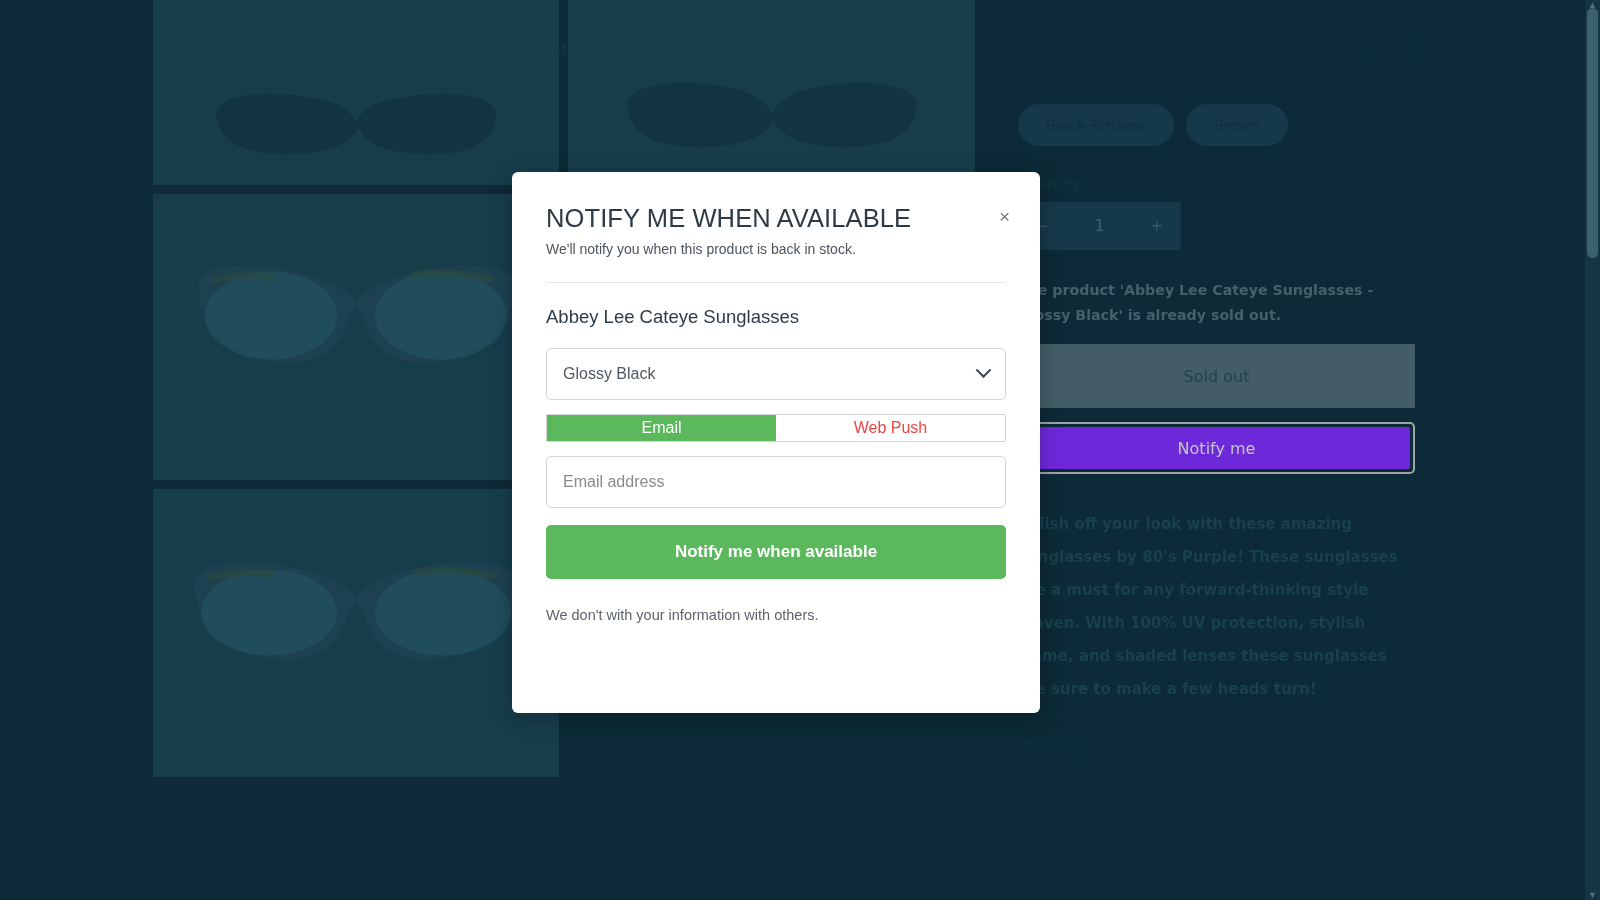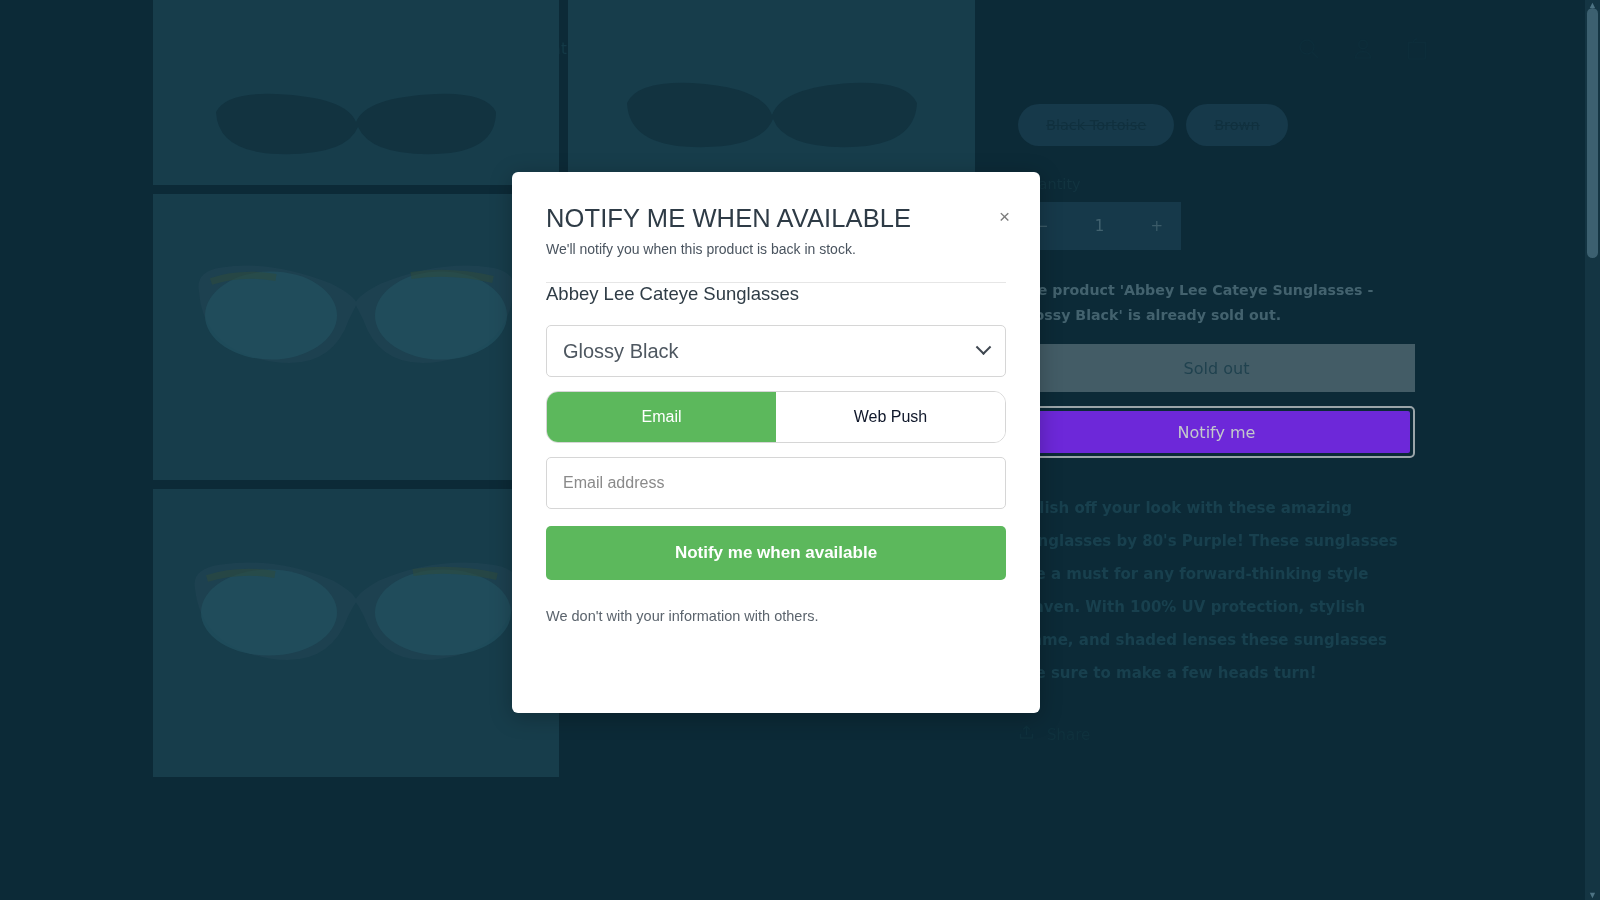--- a/index.html
+++ b/index.html
@@ -101,21 +101,21 @@
     font-family: "DejaVu Sans", sans-serif;
   }
   .qty-stepper .num { color: #41626f; }
   .soldout-msg {
     margin-top: 28px; width: 400px;
     font-size: 14.2px; line-height: 25px; color: #43626e;
     font-weight: bold;
     font-family: "DejaVu Sans", sans-serif;
   }
   .btn-soldout {
-    margin-top: 16px; width: 397px; height: 48px;
+    margin-top: 16px; width: 397px; height: 64px;
     background: #435c66; color: #20424f;
     display: flex; align-items: center; justify-content: center;
     font-size: 16px; font-family: "DejaVu Sans", sans-serif;
   }
   .btn-notify-wrap {
     margin-top: 14px; width: 397px; height: 52px;
     border: 2px solid #9aa5a9; border-radius: 5px;
     padding: 3px; background: transparent;
   }
   .btn-notify {
@@ -153,52 +153,52 @@
     font-size: 25.5px; font-weight: 400; color: #2e3b46;
     letter-spacing: .1px;
   }
   #modal-sub {
     margin-top: 8px; font-size: 14px; color: #4a545f;
   }
   #modal-divider {
     margin-top: 25px; height: 1px; background: #e6e6e6;
   }
   #product-name {
-    font-size: 18.5px; color: #2f3c46;
+    margin-top: 23px; font-size: 18.5px; color: #2f3c46;
   }
   #variant-select {
     margin-top: 20px;
     width: 460px; height: 52px;
     border: 1px solid #d6d6d6; border-radius: 5px;
     background: #fff;
     padding: 0 16px;
-    font-size: 20px; color: #4e5760;
+    font-size: 16px; color: #4e5760;
     font-family: "Liberation Sans", sans-serif;
     appearance: none; -webkit-appearance: none;
     display: flex; align-items: center; justify-content: space-between;
     cursor: pointer;
   }
   #variant-select .chev {
     width: 11px; height: 11px;
     border-right: 2px solid #3f4750; border-bottom: 2px solid #3f4750;
     transform: rotate(45deg) translate(-3px,-3px);
   }
   #channel-toggle {
-    margin-top: 14px; width: 460px; height: 52px;
+    margin-top: 14px; width: 460px; height: 28px;
     display: flex;
-    border: 1px solid #d6d6d6; border-radius: 12px; overflow: hidden;
+    border: 1px solid #d6d6d6; border-radius: 1px; overflow: hidden;
   }
   .ch-btn {
     flex: 1; display: flex; align-items: center; justify-content: center;
     font-size: 16px; cursor: pointer;
     font-family: "Liberation Sans", sans-serif;
     border: none;
   }
   .ch-btn.active { background: #5cb85c; color: #fff; }
-  .ch-btn.inactive { background: #fff; color: #0f172a; }
+  .ch-btn.inactive { background: #fff; color: #ef4444; }
   #email-input {
     margin-top: 14px; width: 460px; height: 52px;
     border: 1px solid #d6d6d6; border-radius: 5px;
     padding: 4px 16px; font-size: 16px; color: #333;
     font-family: "Liberation Sans", sans-serif;
     background: #fff;
   }
   #email-input::placeholder { color: #8a8a8a; }
   #submit-btn {
     margin-top: 17px; width: 460px; height: 54px;

